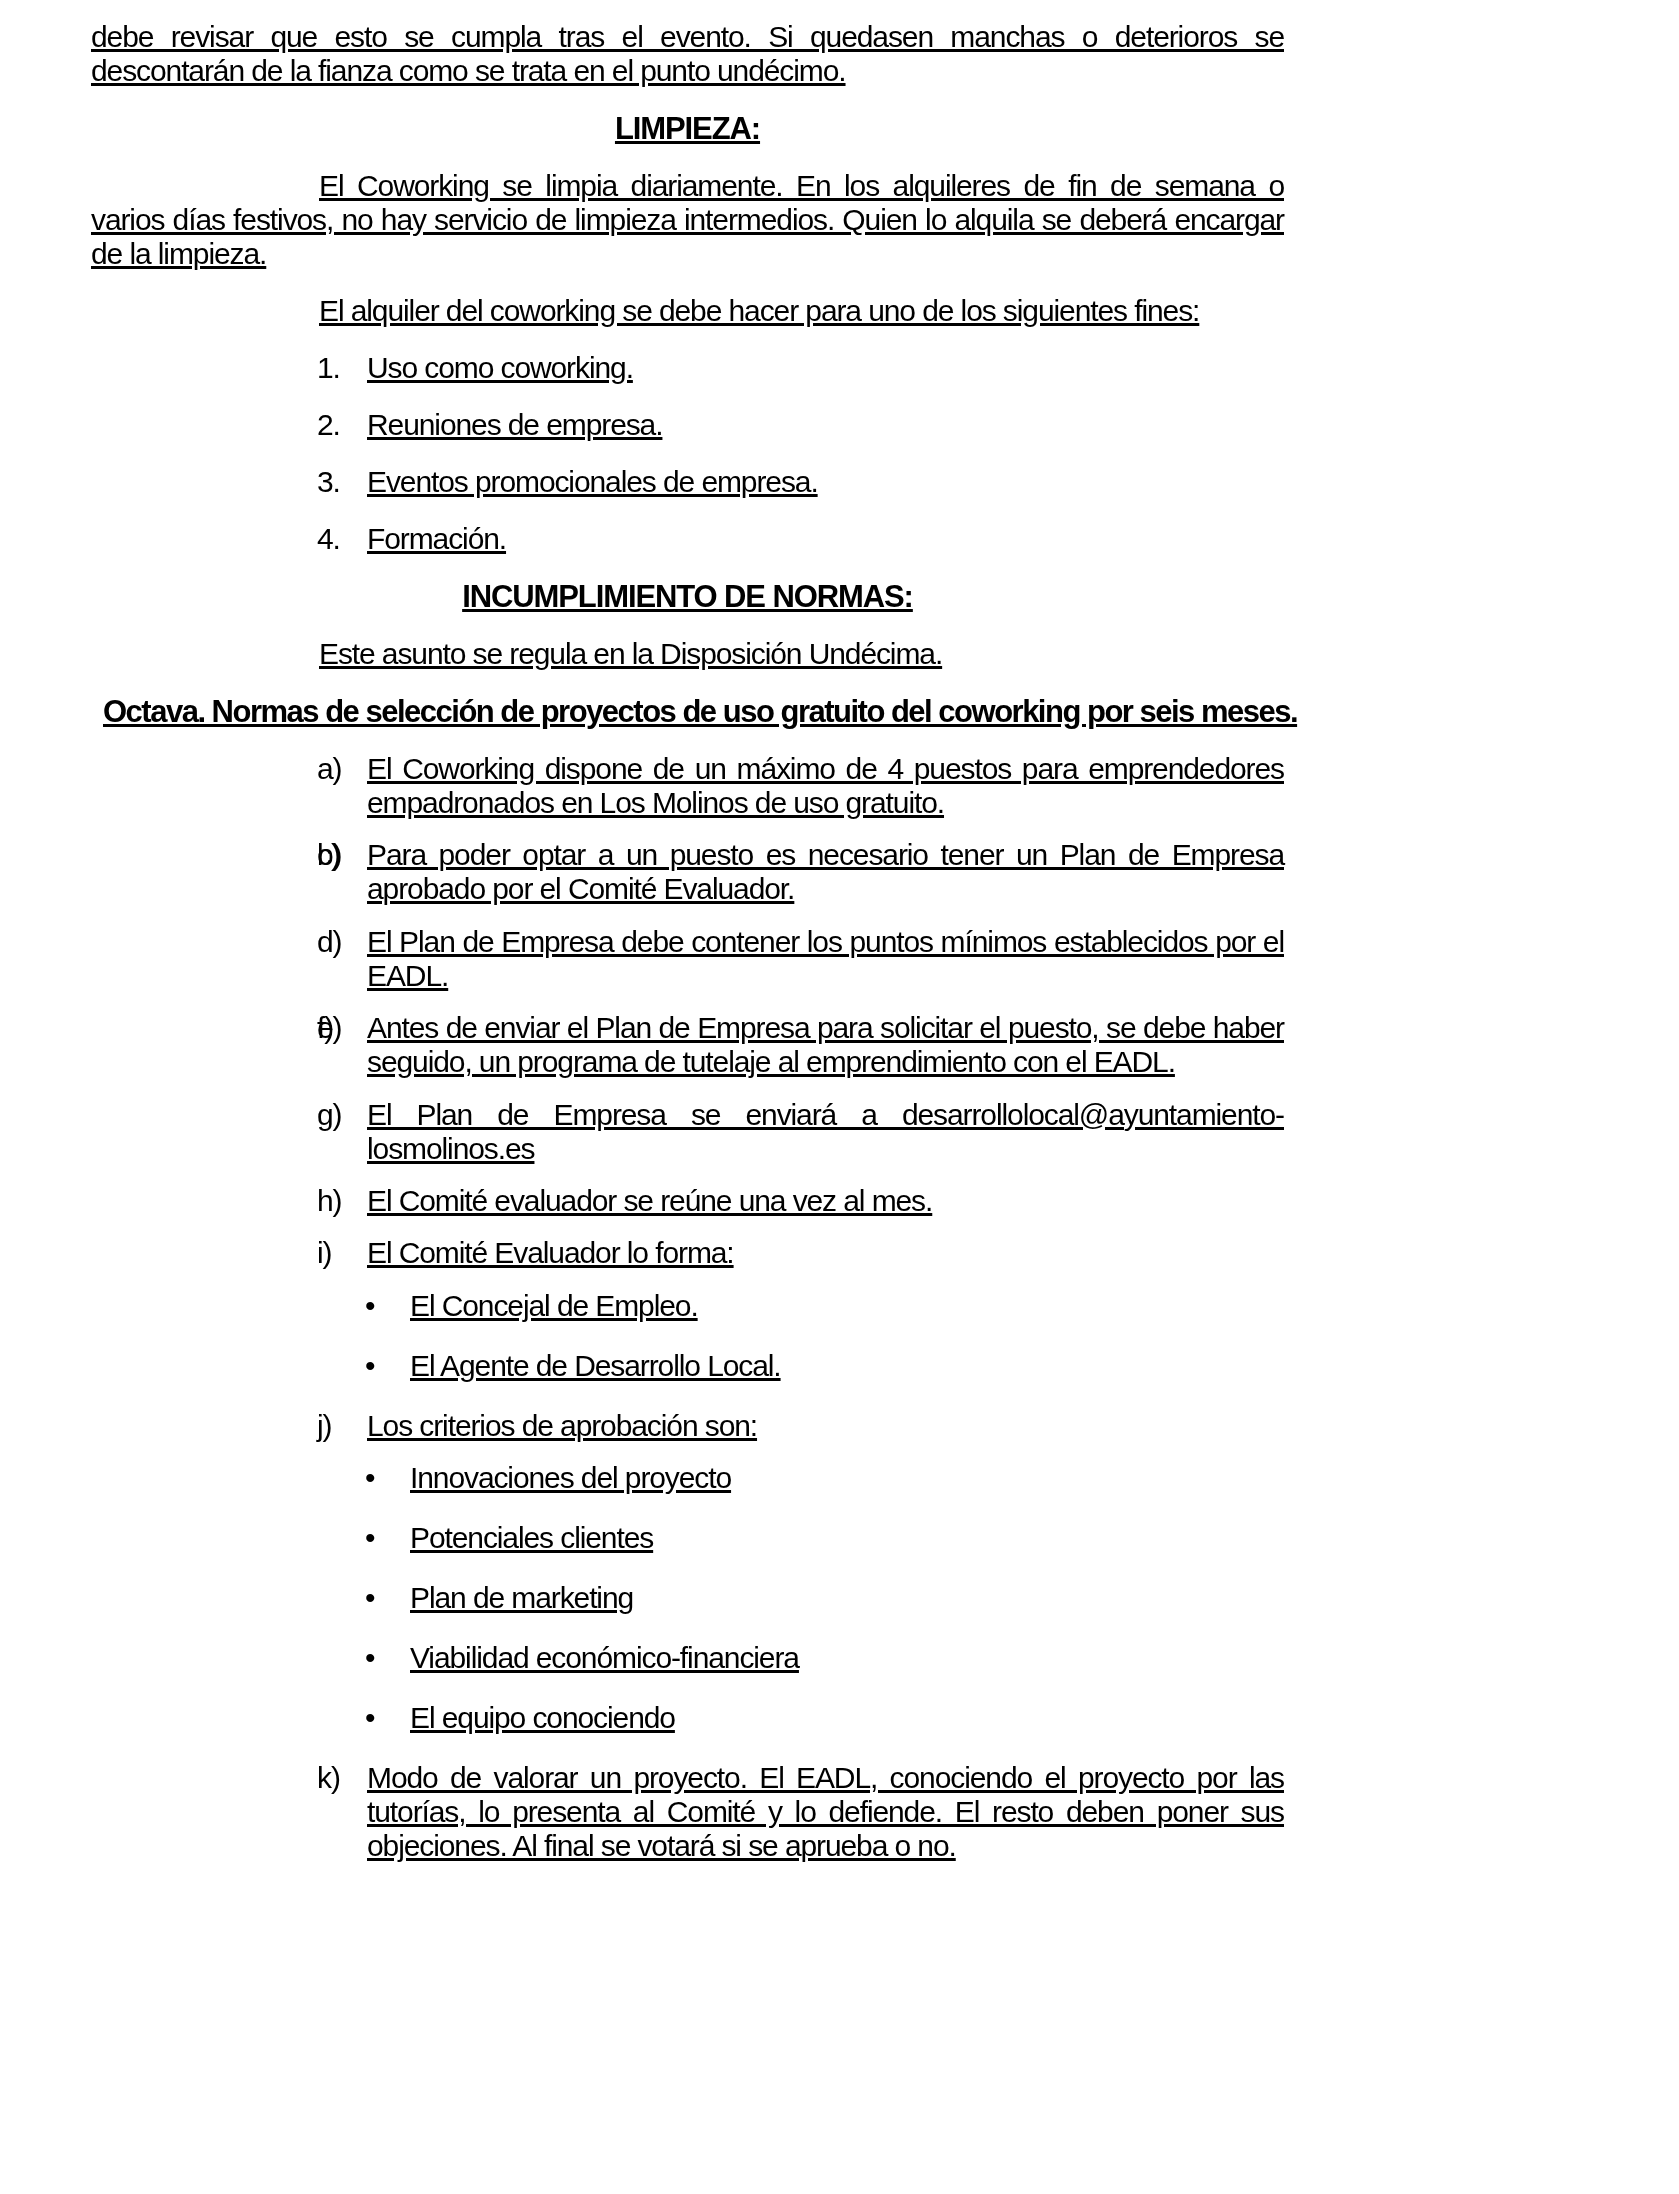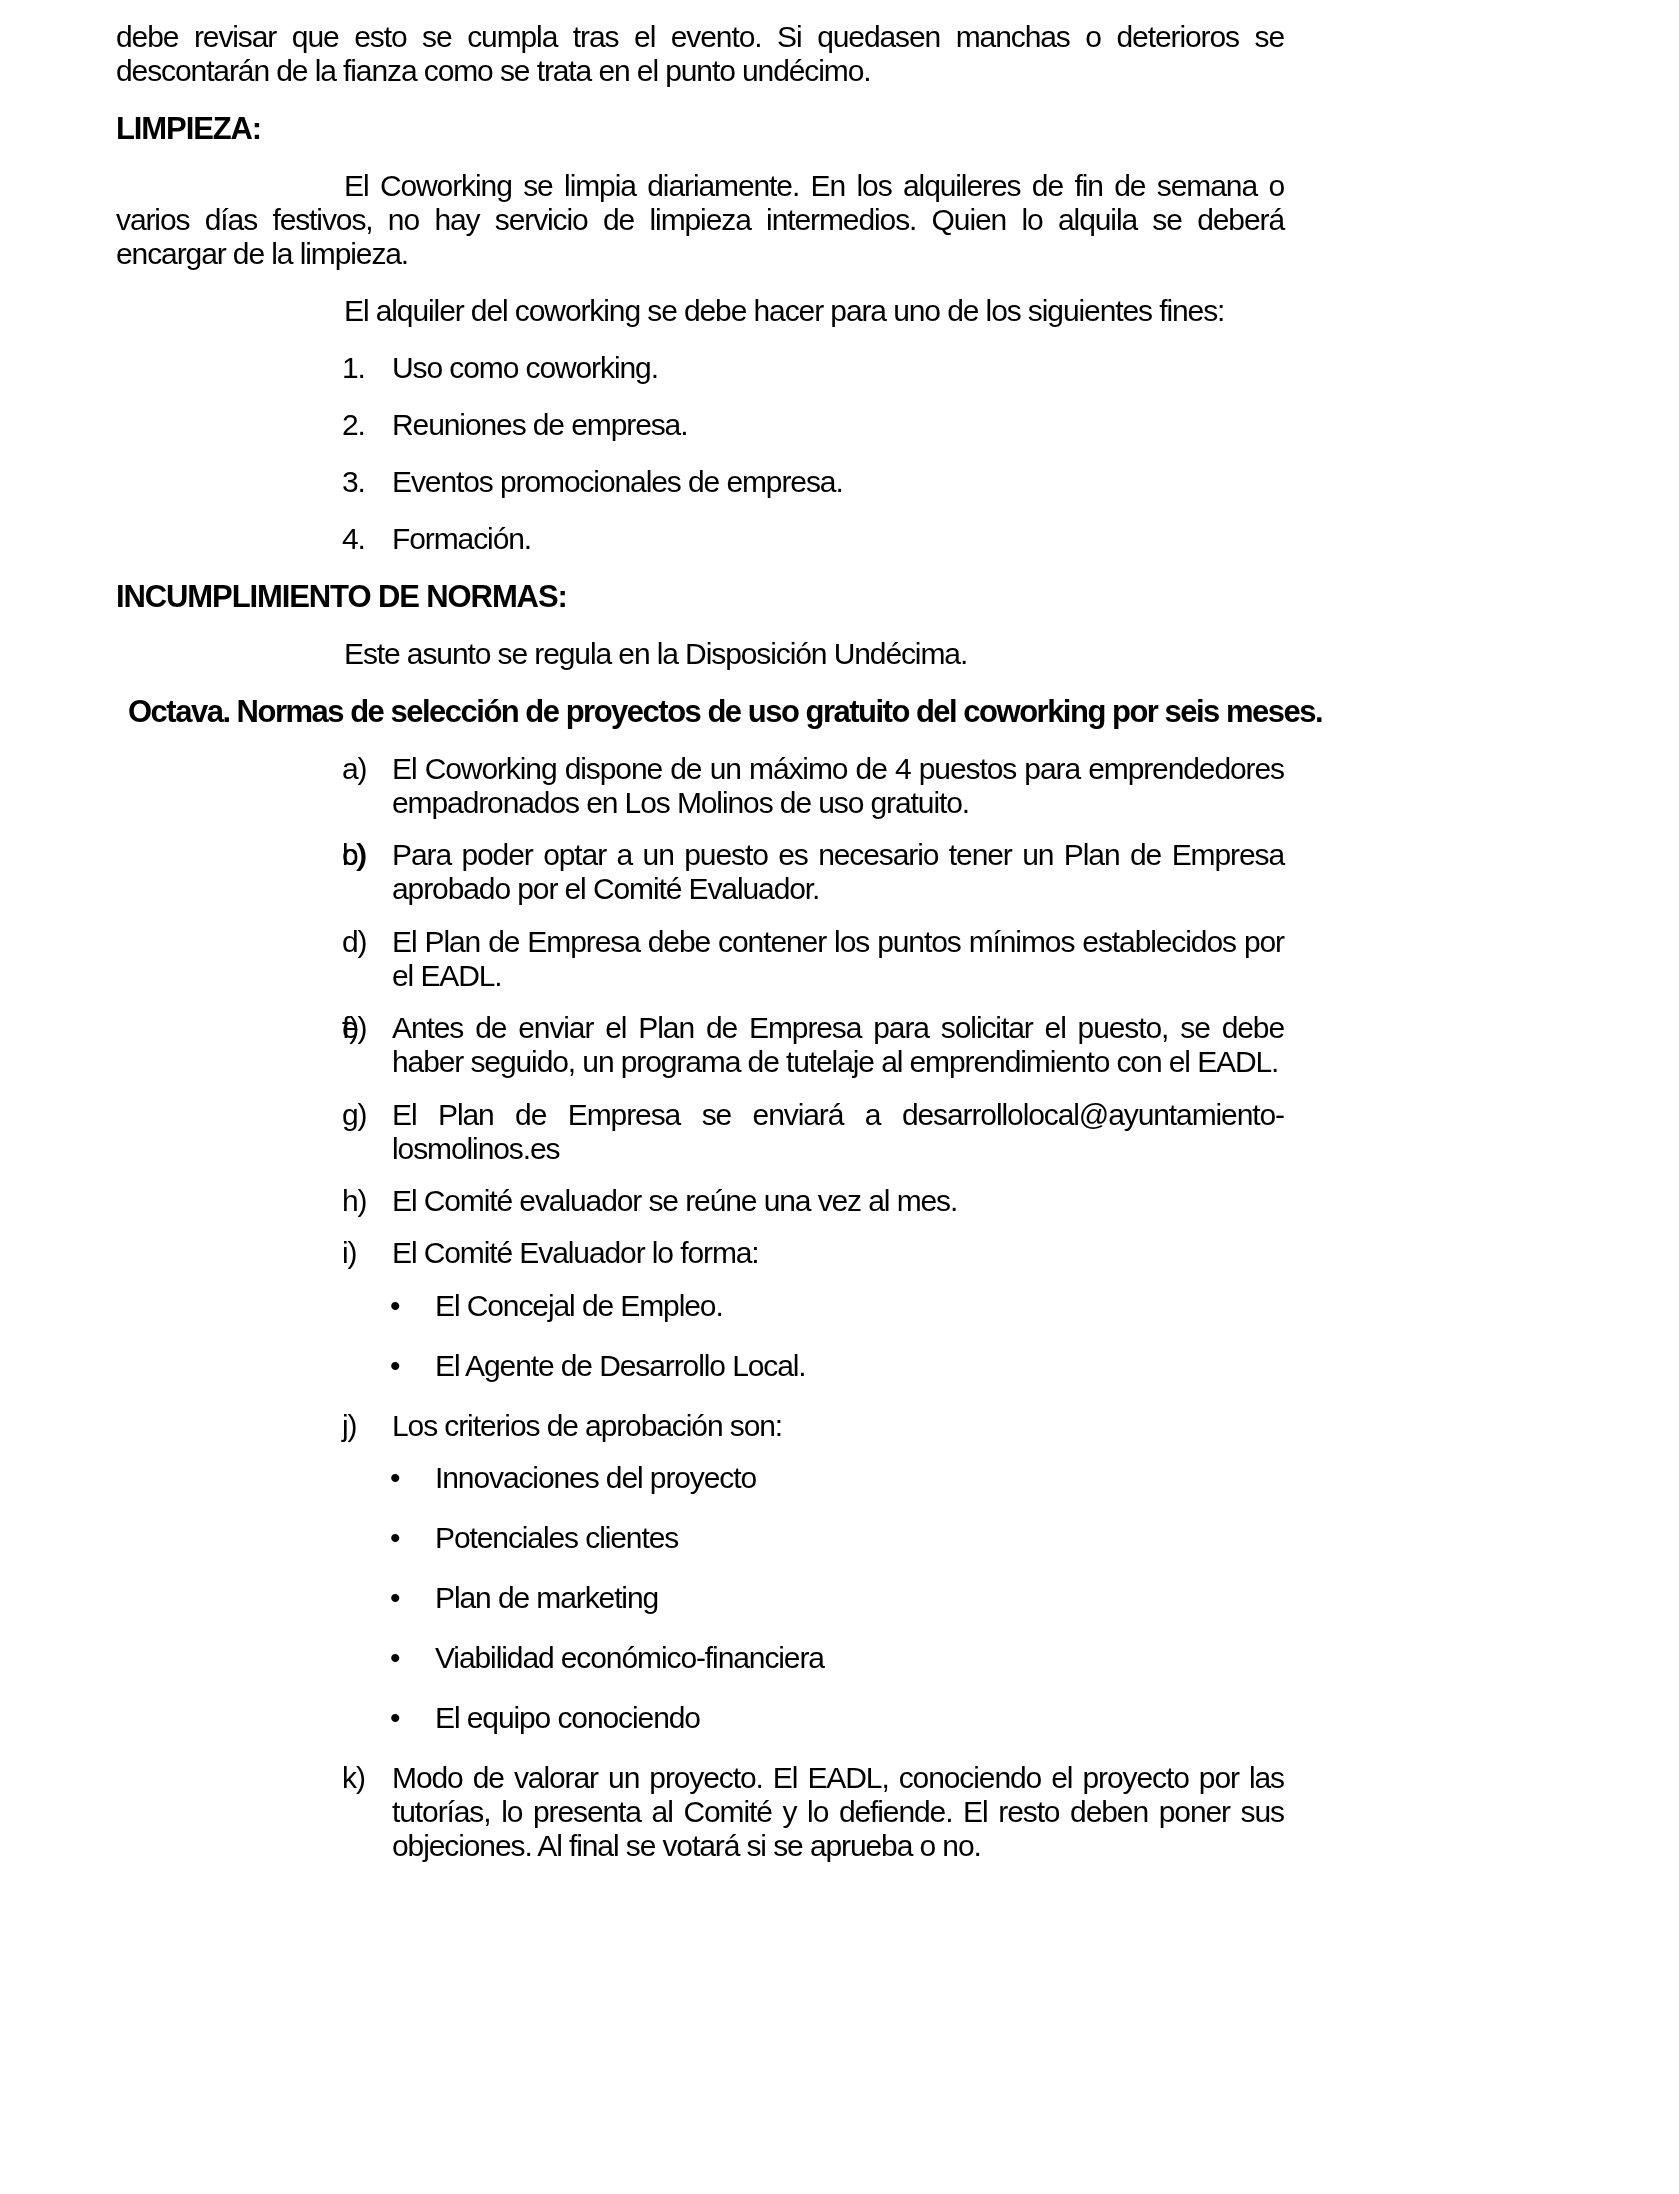--- a/index.html
+++ b/index.html
@@ -7,34 +7,35 @@
     width: 1679px;
     height: 2194px;
     background: #ffffff;
     color: #000000;
     font-family: "Liberation Sans", sans-serif;
     overflow: hidden;
   }
   .content {
     box-sizing: border-box;
     width: 1515px;
-    padding: 20px 231px 0 116px;
+    padding: 20px 231px 0 91px;
     font-size: 30px;
     line-height: 34px;
     letter-spacing: -1.1px;
     text-align: justify;
+    text-decoration: underline;
   }
   p { margin: 0 0 23px 0; }
   p.first-indent { text-indent: 228px; }
   h2 {
     font-size: 31px;
     line-height: 35px;
     font-weight: bold;
     margin: 10.7px 0 23px 0;
-    text-align: left;
+    text-align: center;
     letter-spacing: -1.1px;
   }
   h2.octava {
     margin-left: 12px;
     letter-spacing: -1.5px;
     white-space: nowrap;
   }
   .li {
     position: relative;
     padding-left: 276px;

